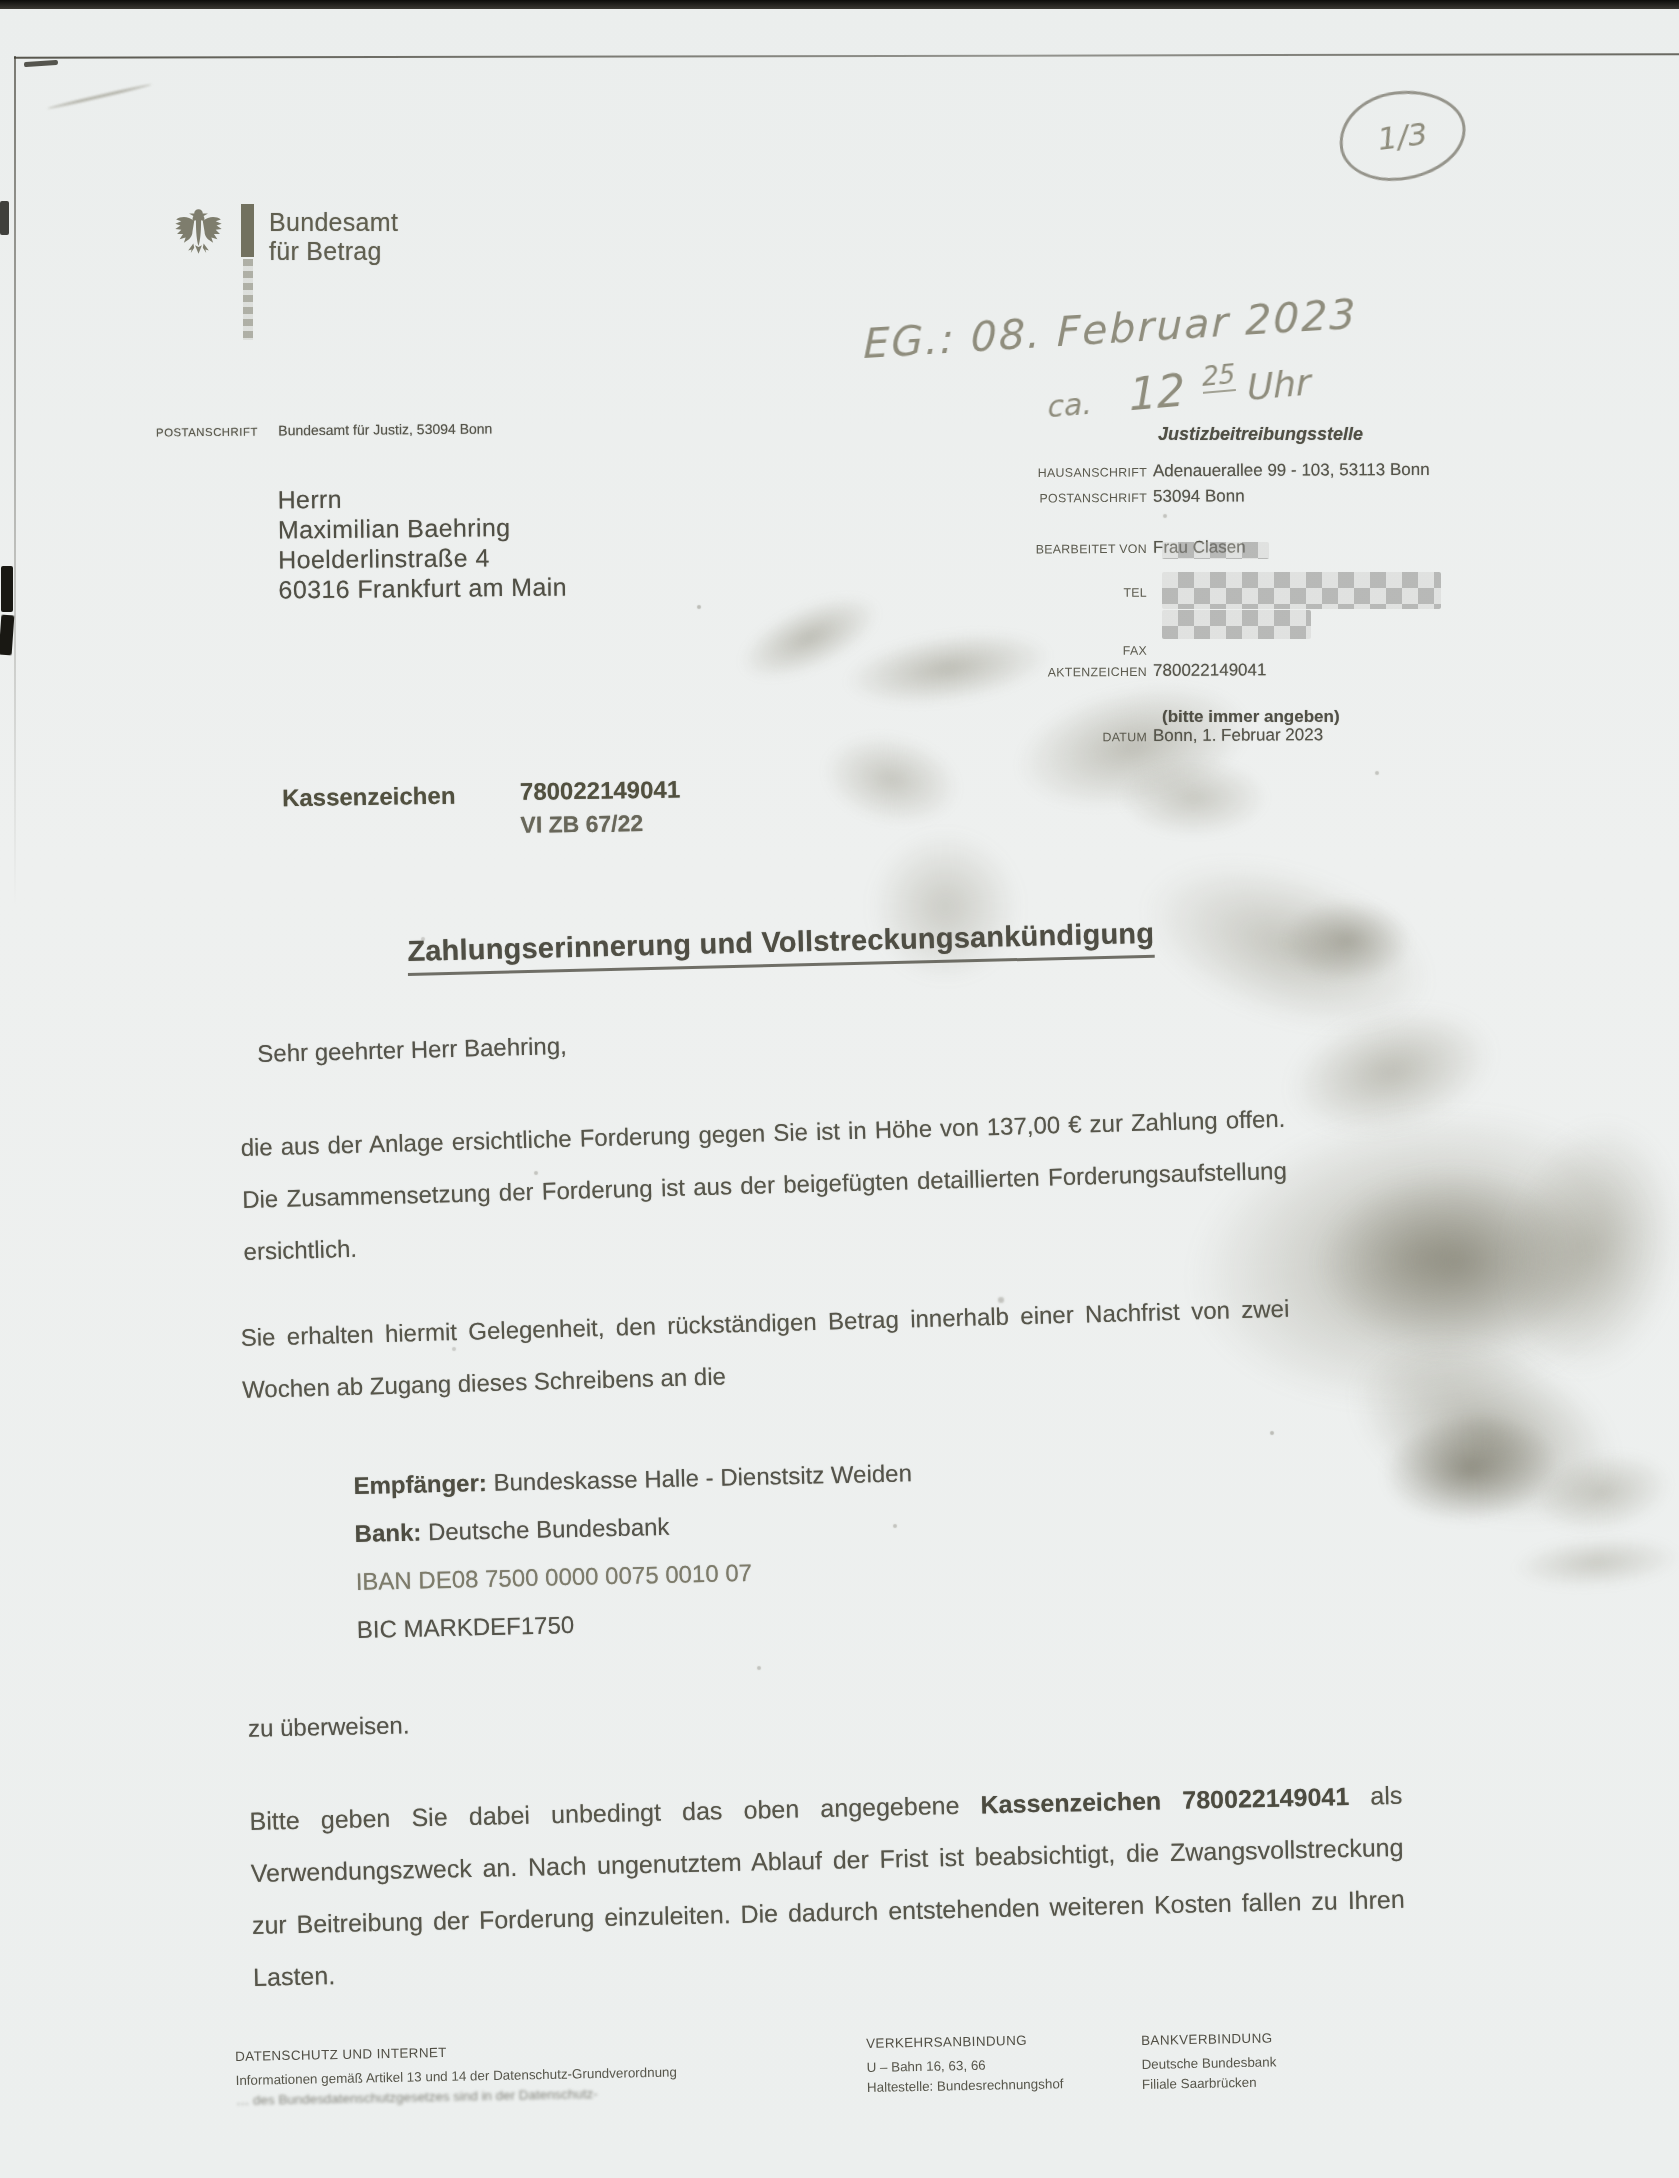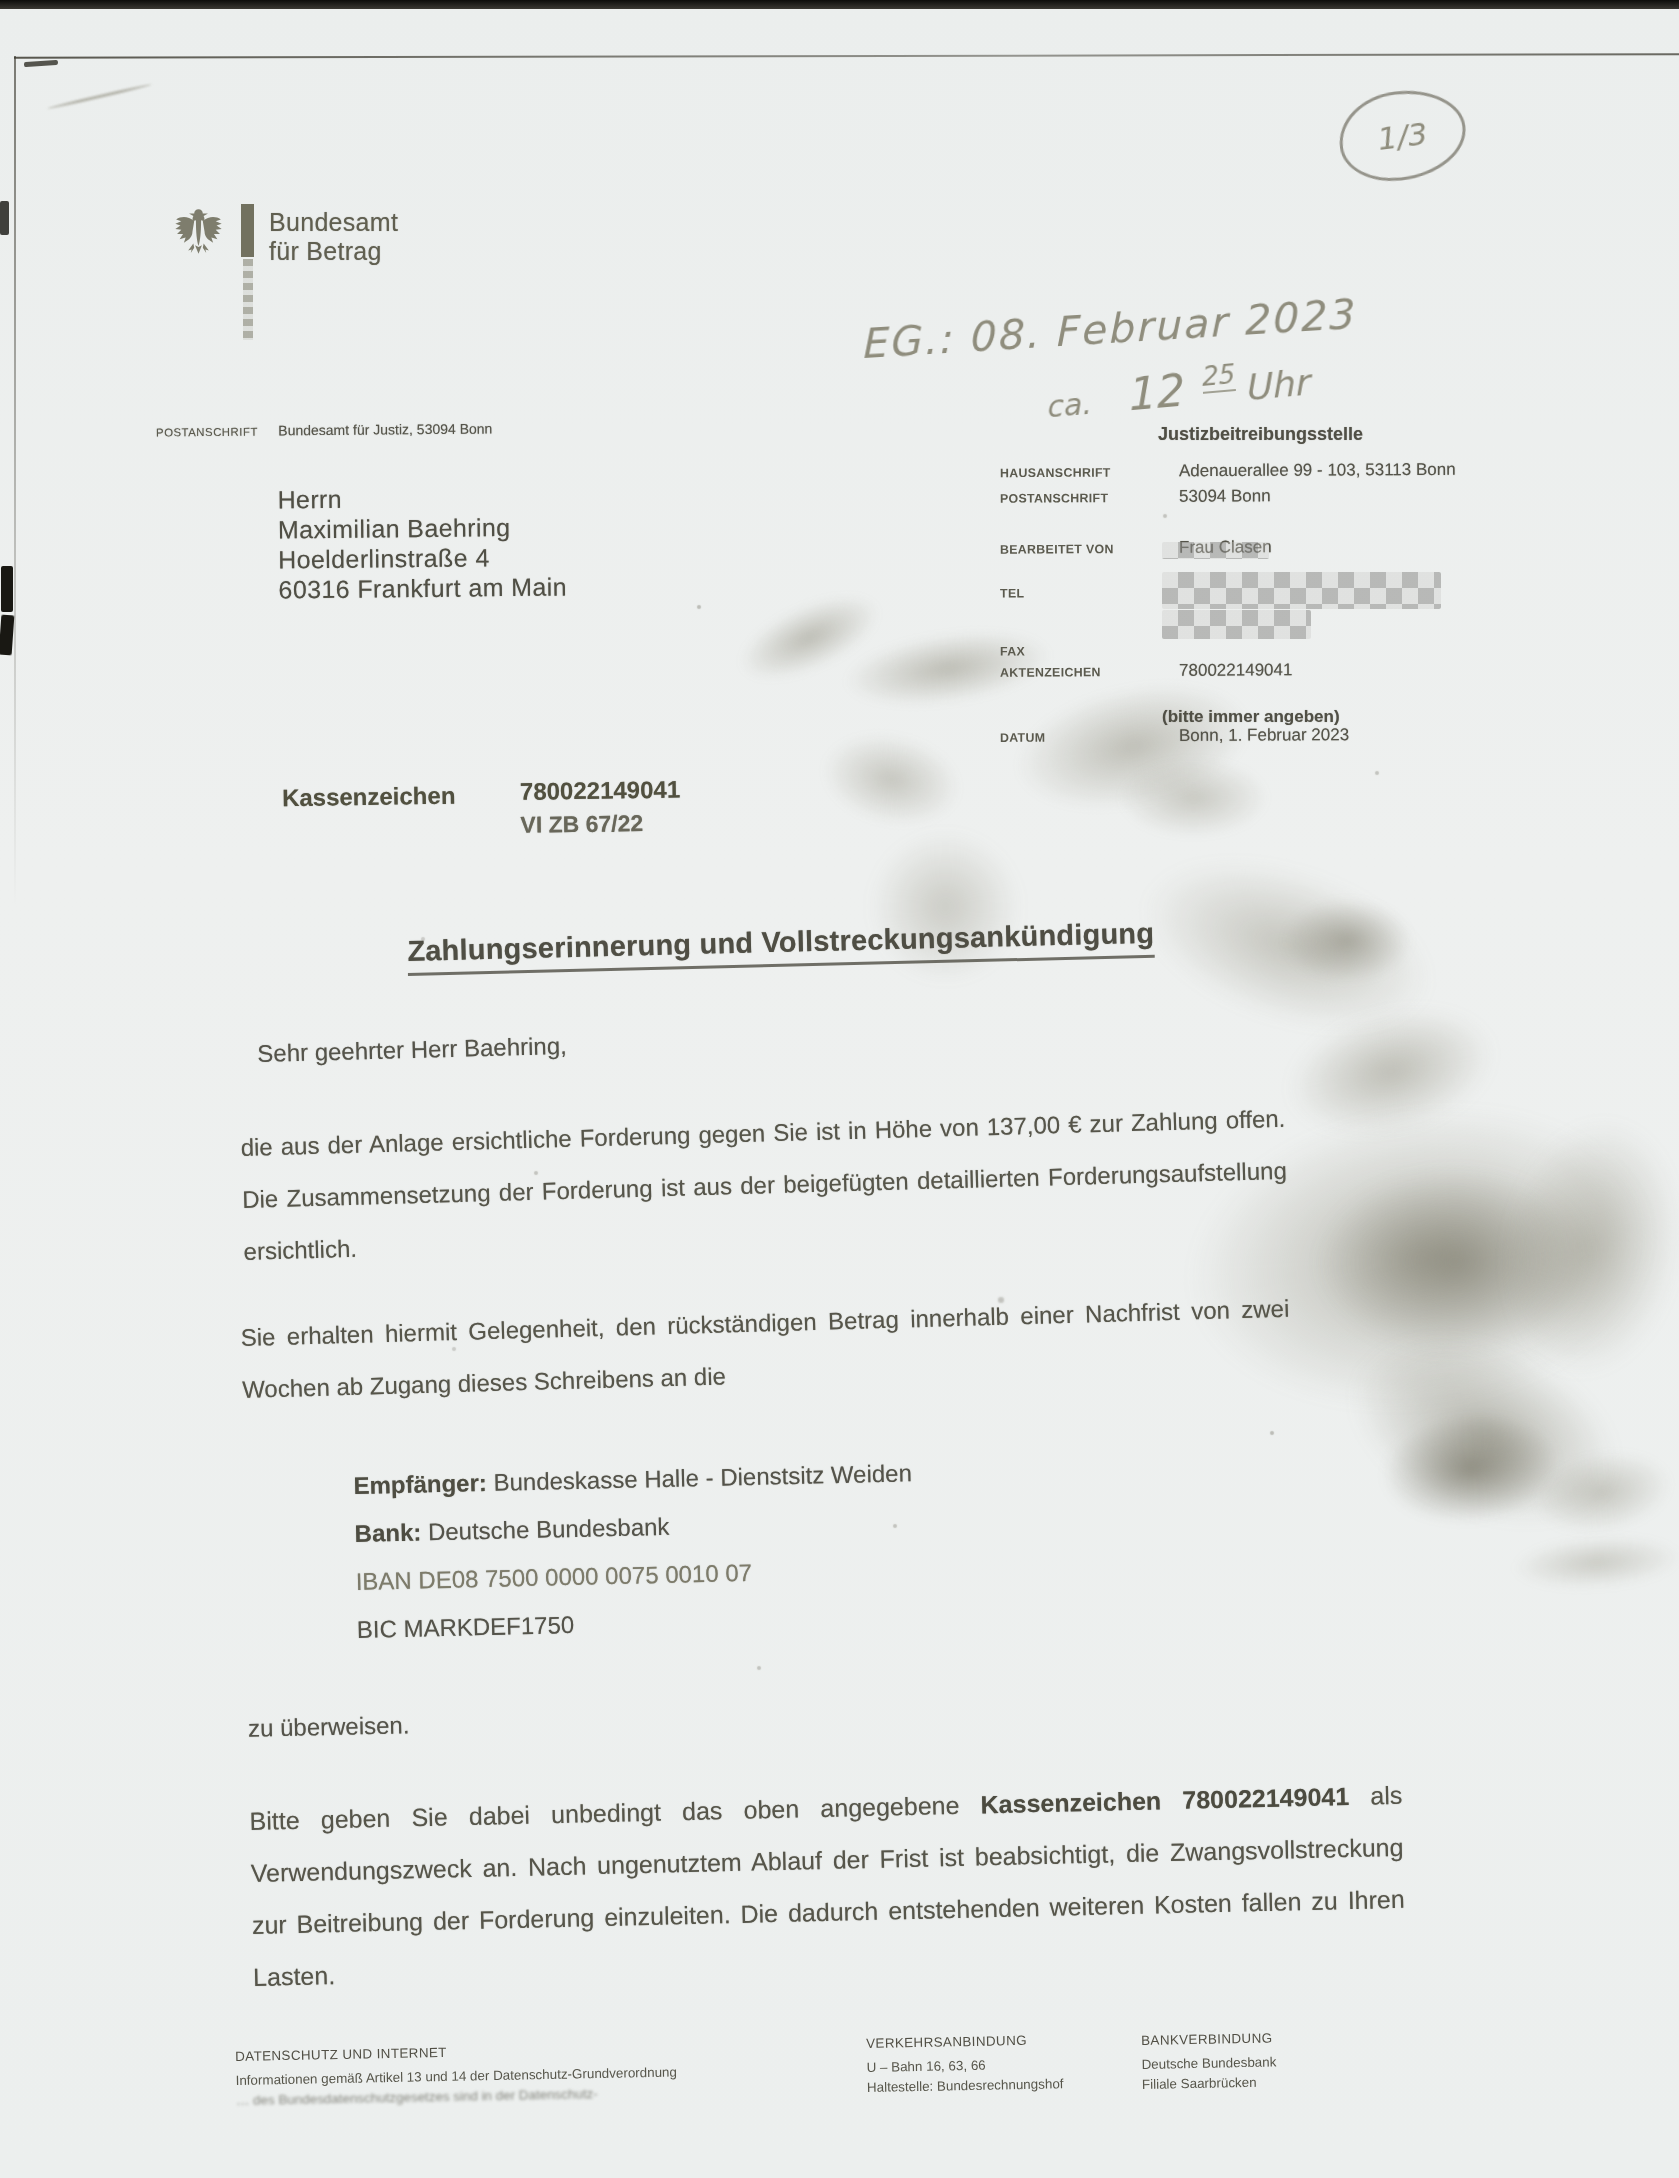--- a/index.html
+++ b/index.html
@@ -44,23 +44,23 @@
   .page-count{position:absolute;left:1339px;top:91px;width:121px;height:83px;border:3px solid rgba(112,110,97,.7);
     border-radius:48% 52% 55% 45% / 55% 48% 52% 45%;transform:rotate(-7deg);
     display:flex;align-items:center;justify-content:center;filter:blur(0.4px);}
   .page-count span{font-size:31px;}
   
   .sender{position:absolute;left:156px;top:421px;transform:rotate(-0.5deg);white-space:nowrap;}
   .sender .lbl{font-size:11.4px;letter-spacing:0.5px;color:#5b5a4e;}
   .sender .val{font-size:14px;margin-left:16px;color:#55544a;}
   .recipient{position:absolute;left:278px;top:483px;font-size:25px;line-height:30px;letter-spacing:0.4px;color:#504f45;transform:rotate(-0.6deg);}
   
-  .dept{position:absolute;left:1158px;top:424px;font-size:18px;font-weight:bold;color:#504f45;}
+  .dept{position:absolute;left:1158px;top:424px;font-size:18px;font-weight:bold;color:#504f45;font-style:italic;}
   .info-row{position:absolute;left:1000px;display:flex;align-items:baseline;transform:rotate(-0.3deg);}
-  .info-row .lbl{display:inline-block;width:147px;font-size:12.4px;letter-spacing:0.3px;color:#5b5a4e;margin-right:32px;flex:none;font-weight:bold;}
+  .info-row .lbl{display:inline-block;width:147px;text-align:right;font-size:12.4px;letter-spacing:0.3px;color:#5b5a4e;margin-right:6px;flex:none;}
   .info-row .val{font-size:17px;color:#55544a;white-space:nowrap;}
   .akt-note{position:absolute;left:1162px;top:687px;font-size:17px;font-weight:bold;color:#504f45;margin-top:20px;}
   .mosaic{position:absolute;border-radius:2px;filter:blur(0.5px);
     background:repeating-conic-gradient(rgba(140,140,138,.55) 0% 25%,rgba(201,201,198,.35) 0% 50%);
     background-size:32px 32px;}
   
   .kassen{position:absolute;left:282px;top:780px;width:594px;font-weight:bold;font-size:24px;color:#51503f;transform:rotate(-0.8deg);}
   .k-num{position:absolute;left:238px;top:-3px;}
   .k-case{position:absolute;left:238px;top:31px;font-size:23px;color:#68675a;}
   

